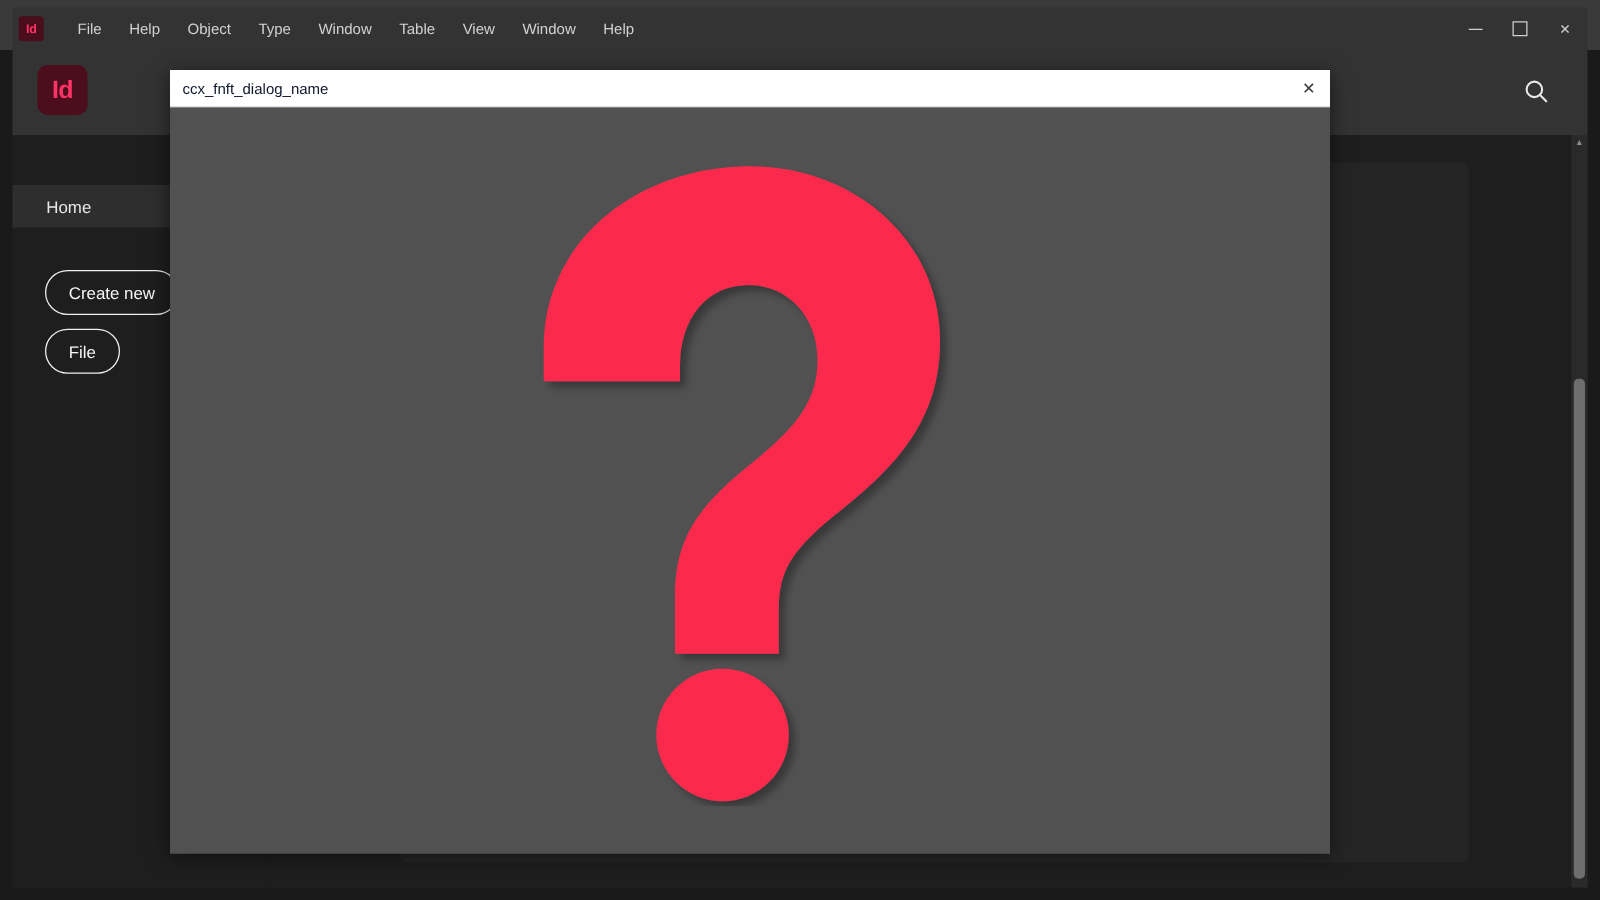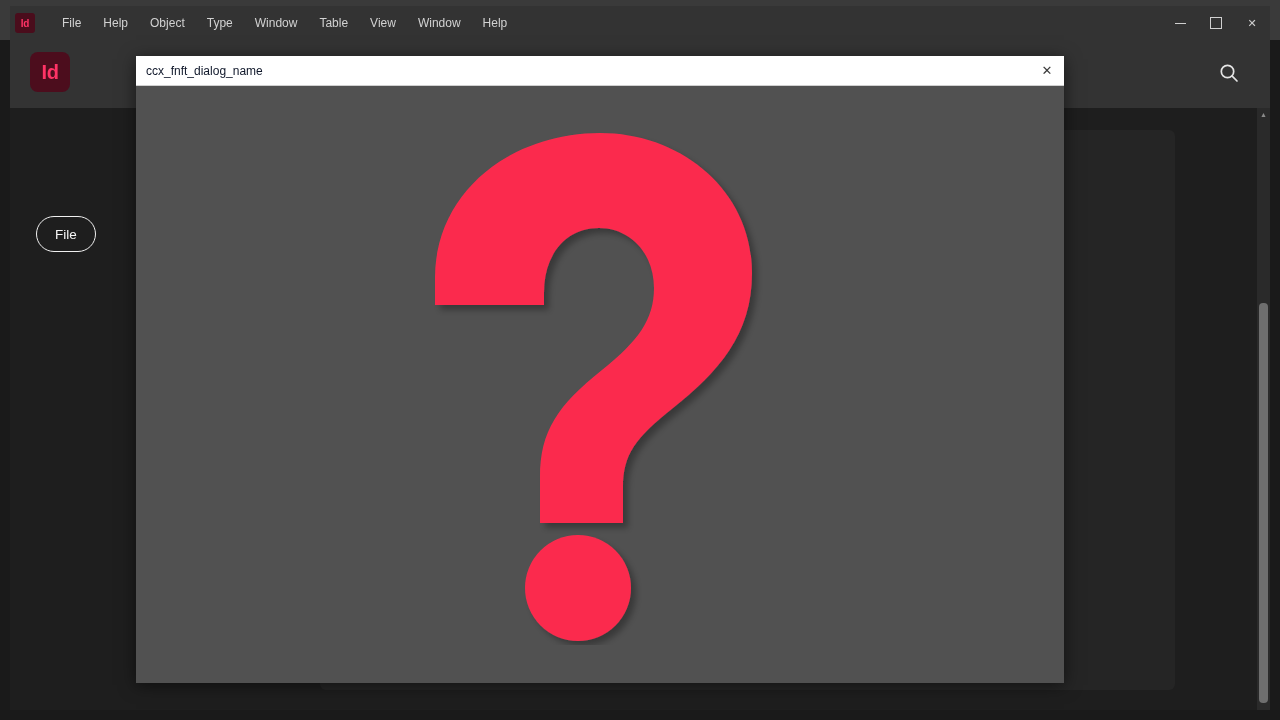--- a/index.html
+++ b/index.html
@@ -303,22 +303,26 @@
       <svg width="24" height="24" viewBox="0 0 24 24">
         <circle cx="10.5" cy="10.5" r="6.2" fill="none" stroke="#e6e6e6" stroke-width="1.7"></circle>
         <line x1="15.2" y1="15.2" x2="20" y2="20" stroke="#e6e6e6" stroke-width="1.7" stroke-linecap="round"></line>
       </svg>
     </div>
   </div>
 
   <div class="body-area">
 
     <div class="sidebar">
+      <div class="nav-list">
+        <div class="nav-item selected">Home</div>
+      </div>
 
       <div class="pill-group">
+        <div class="pill">Create new</div>
         <div class="pill">File</div>
       </div>
     </div>
 
     <div class="content-area">
       <div class="content-card"></div>
     </div>
 
     <div class="scrollbar">
       <div class="sb-arrow">▲</div>

